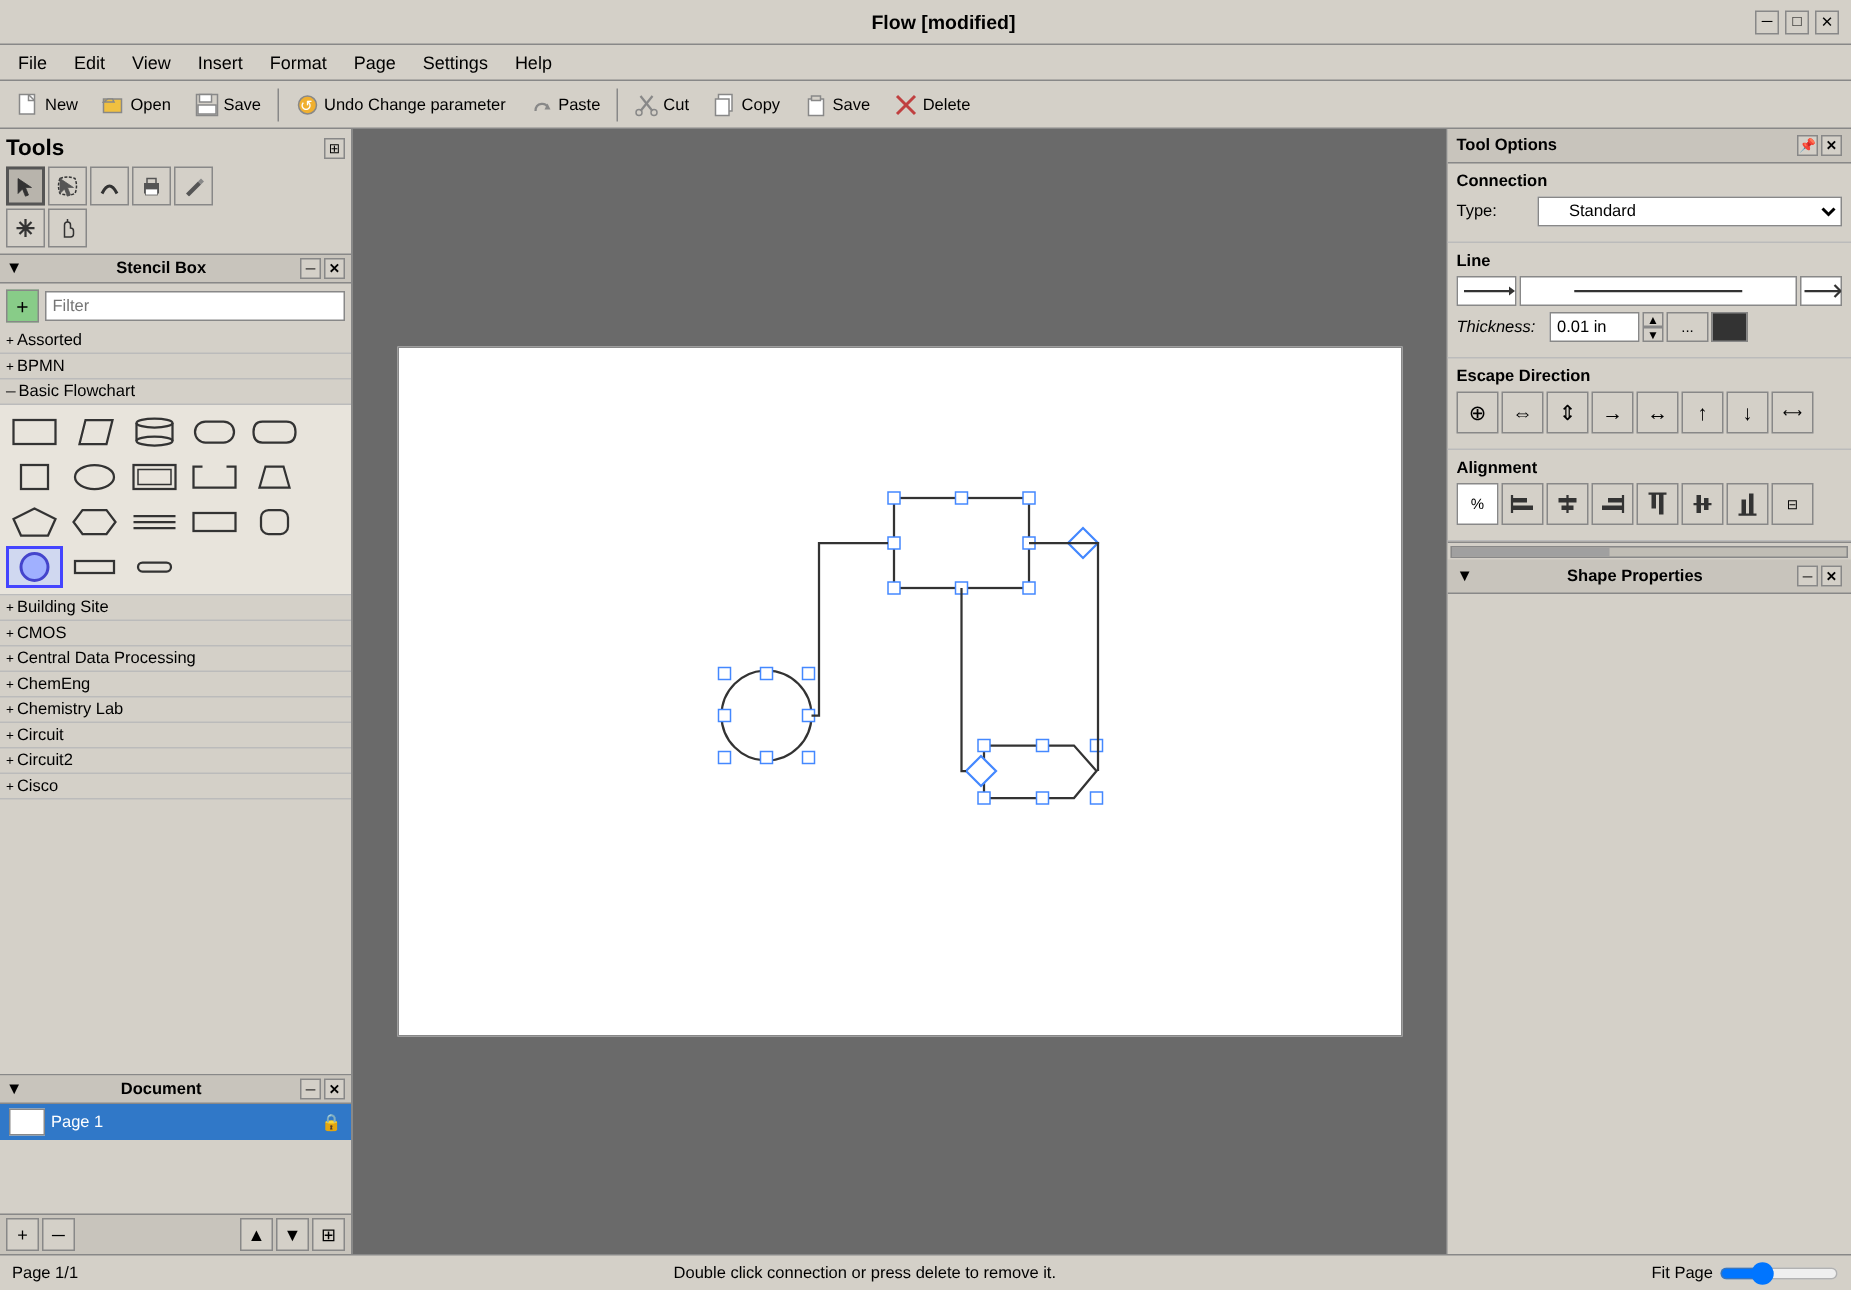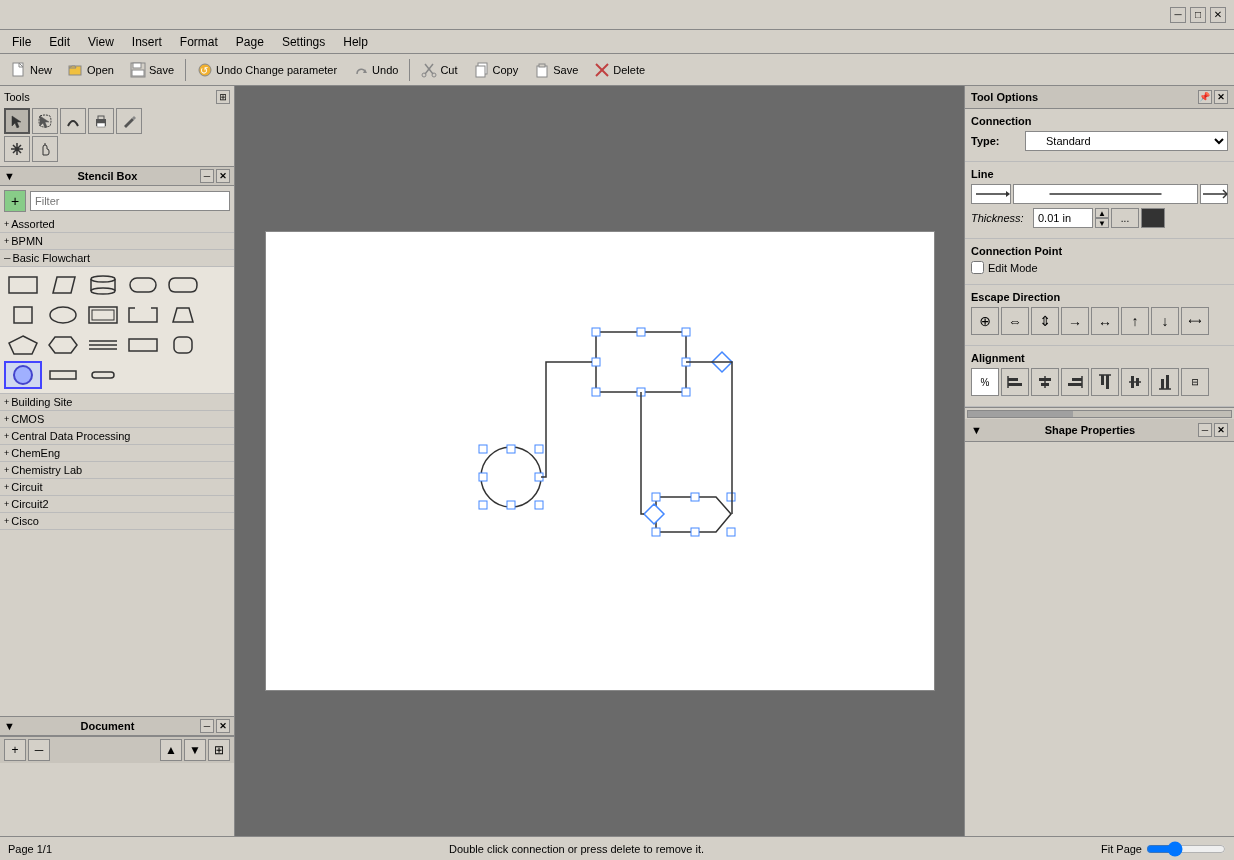--- a/index.html
+++ b/index.html
@@ -65,21 +65,21 @@
 
     
     #tools-section {
       border-bottom: 1px solid #888;
       padding: 4px;
     }
     #tools-header {
       display: flex; align-items: center; justify-content: space-between;
       margin-bottom: 4px;
     }
-    #tools-header span { font-size: 11px; font-weight: normal; }
+    #tools-header span { font-size: 15px; font-weight: bold; }
     #tool-buttons { display: flex; gap: 2px; flex-wrap: wrap; }
     .tool-btn {
       width: 26px; height: 26px; background: #d4d0c8; border: 1px solid #888;
       cursor: pointer; display: flex; align-items: center; justify-content: center;
       font-size: 11px;
     }
     .tool-btn.active { background: #b8b4ac; border: 2px solid #555; }
     #tool-row2 { display: flex; gap: 2px; margin-top: 2px; }
 
     
@@ -170,21 +170,21 @@
       display: flex; align-items: center; justify-content: space-between;
       padding: 4px 6px; background: #c8c4bc; border-bottom: 1px solid #888;
       font-size: 11px; font-weight: bold;
     }
     .panel-controls { display: flex; gap: 2px; }
     .panel-ctrl { width: 14px; height: 14px; border: 1px solid #888; background: #d4d0c8; cursor: pointer; display: flex; align-items: center; justify-content: center; font-size: 9px; }
 
     .prop-section { padding: 6px; border-bottom: 1px solid #bbb; }
     .prop-label { font-size: 11px; font-weight: bold; margin-bottom: 4px; }
     .prop-row { display: flex; align-items: center; gap: 4px; margin-bottom: 4px; }
-    .prop-key { font-size: 11px; min-width: 50px; font-weight: bold; }
+    .prop-key { font-size: 11px; min-width: 50px; }
     .prop-select {
       flex: 1; padding: 1px 16px; border: 1px solid #888; background: white;
       font-size: 11px; height: 20px;
     }
     .prop-input {
       flex: 1; padding: 1px 4px; border: 1px solid #888; background: white;
       font-size: 11px; height: 20px;
     }
 
     .line-row { display: flex; align-items: center; gap: 2px; margin-bottom: 4px; }
@@ -241,20 +241,21 @@
     
     ::-webkit-scrollbar { width: 12px; height: 12px; }
     ::-webkit-scrollbar-track { background: #c8c4bc; }
     ::-webkit-scrollbar-thumb { background: #a0a0a0; border: 1px solid #888; }
   </style>
 </head>
 <body>
 
 <div id="title-bar">
   <div style="width:80px;"></div>
+  <div id="title-text">Flow [modified]</div>
   <div id="title-controls">
     <div class="title-btn">─</div>
     <div class="title-btn">□</div>
     <div class="title-btn">✕</div>
   </div>
 </div>
 
 <div id="menu-bar">
   <div class="menu-item">File</div>
   <div class="menu-item">Edit</div>
@@ -296,21 +297,21 @@
         <circle cx="8" cy="8" r="6" fill="#f0b030" stroke="#888" stroke-width="1"></circle>
         <text x="3" y="12" font-size="10" fill="white">↺</text>
       </svg>
     <span>Undo Change parameter</span>
   </div>
   <div class="toolbar-btn">
     <svg width="16" height="16" viewBox="0 0 16 16">
         <path d="M4,12 C4,6 12,6 12,10" fill="none" stroke="#888" stroke-width="1.5"></path>
         <polygon points="12,7 14,11 10,11" fill="#888"></polygon>
       </svg>
-    <span>Undo</span>
+    <span>Paste</span>
   </div>
   <div class="separator"></div>
   <div class="toolbar-btn">
     <svg width="16" height="16" viewBox="0 0 16 16">
         <line x1="4" y1="2" x2="12" y2="12" stroke="#888" stroke-width="1.5"></line>
         <line x1="12" y1="2" x2="4" y2="12" stroke="#888" stroke-width="1.5"></line>
         <circle cx="3" cy="13" r="2" fill="none" stroke="#888" stroke-width="1"></circle>
         <circle cx="13" cy="13" r="2" fill="none" stroke="#888" stroke-width="1"></circle>
       </svg>
     <span>Cut</span>
@@ -558,20 +559,27 @@
       </div>
     </div>
 
     <div id="document-section">
       <div id="document-header">
         <span>▼</span>
         <span>Document</span>
         <div class="panel-controls">
           <div class="stencil-ctrl">─</div>
           <div class="stencil-ctrl">✕</div>
+        </div>
+      </div>
+      <div id="document-list">
+        <div class="doc-item selected">
+          <div class="doc-thumb"></div>
+          <span>Page 1</span>
+          <span style="margin-left:auto;">🔒</span>
         </div>
       </div>
       <div id="document-toolbar">
         <div class="doc-tb">
           <div class="doc-btn">+</div>
           <div class="doc-btn">─</div>
         </div>
         <div class="doc-tb">
           <div class="doc-btn">▲</div>
           <div class="doc-btn">▼</div>
@@ -680,27 +688,20 @@
         <input type="text" class="thickness-input" value="0.01 in" style="">
         <div class="stepper">
           <div class="step-btn">▲</div>
           <div class="step-btn">▼</div>
         </div>
         <div class="more-btn">...</div>
         <div class="color-btn" style="background:#333;"></div>
       </div>
     </div>
 
-    <div class="prop-section">
-      <div class="prop-label">Connection Point</div>
-      <div class="checkbox-row">
-        <input type="checkbox" id="edit-mode" style="">
-        <label for="edit-mode">Edit Mode</label>
-      </div>
-    </div>
 
     <div class="prop-section">
       <div class="prop-label">Escape Direction</div>
       <div class="escape-grid">
         <div class="esc-btn">⊕</div>
         <div class="esc-btn">⇔</div>
         <div class="esc-btn">⇕</div>
         <div class="esc-btn">→</div>
         <div class="esc-btn">↔</div>
         <div class="esc-btn">↑</div>

